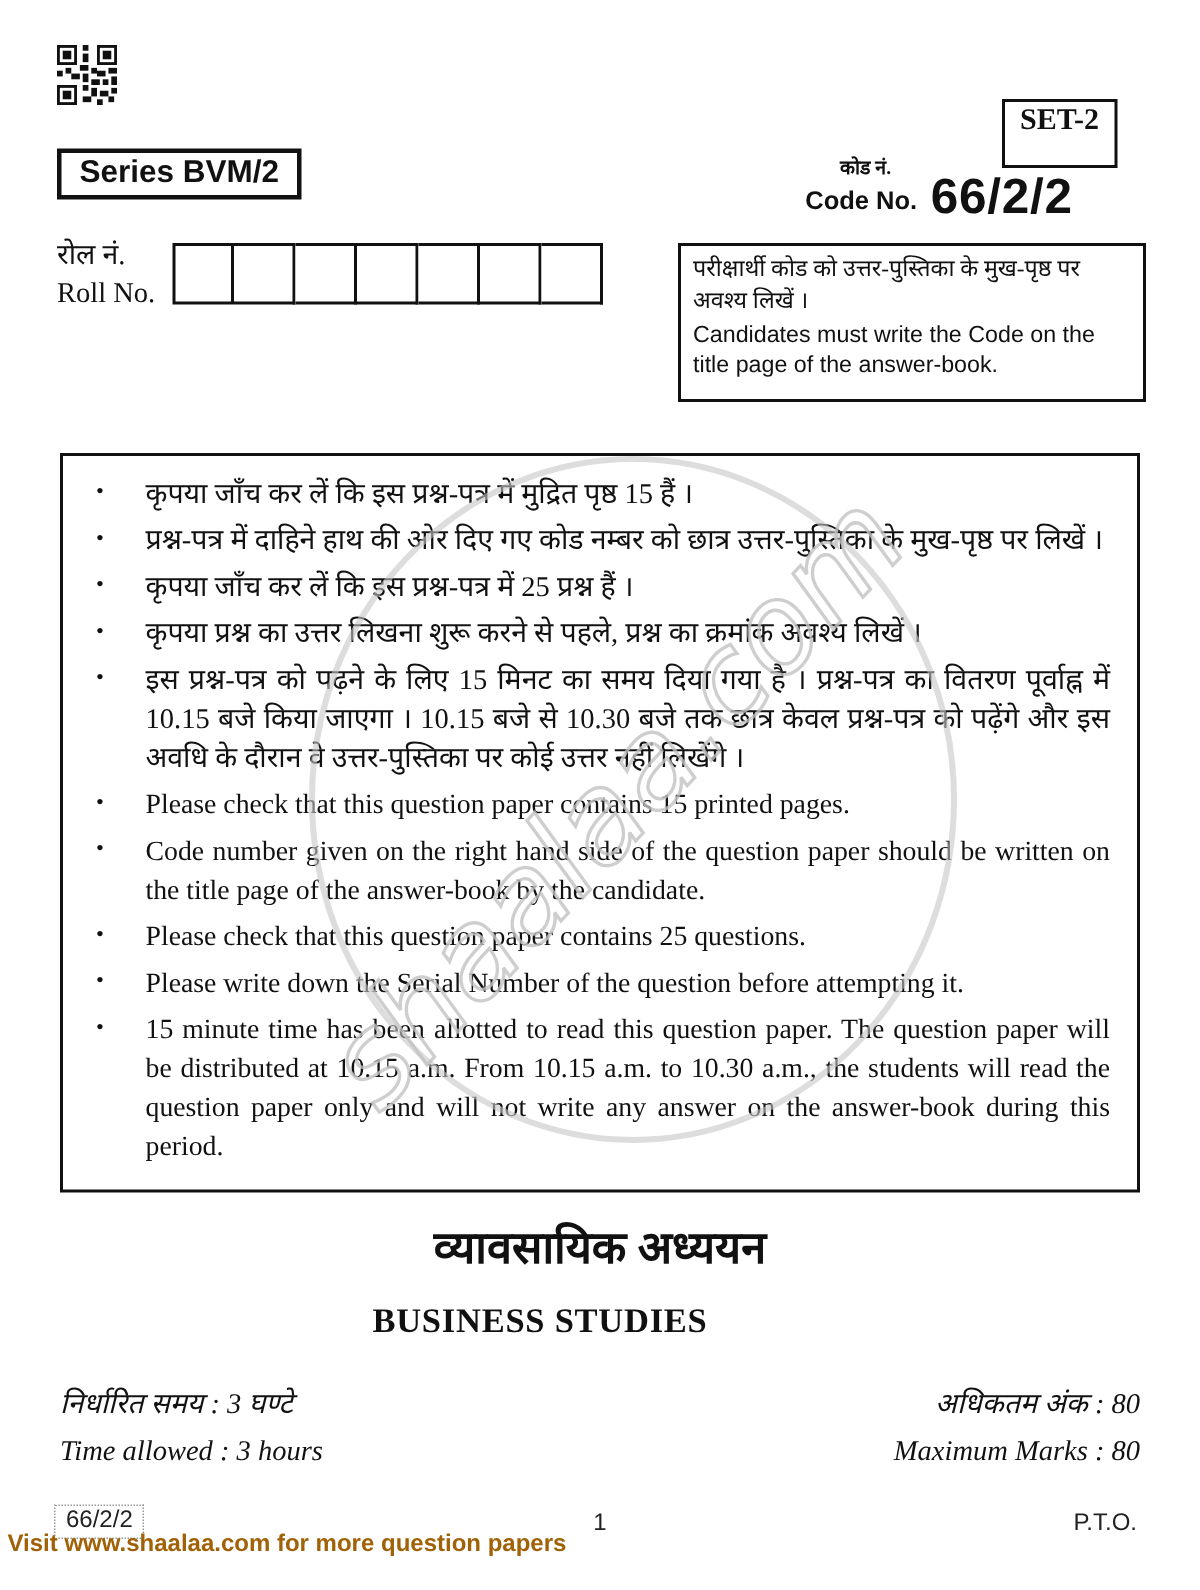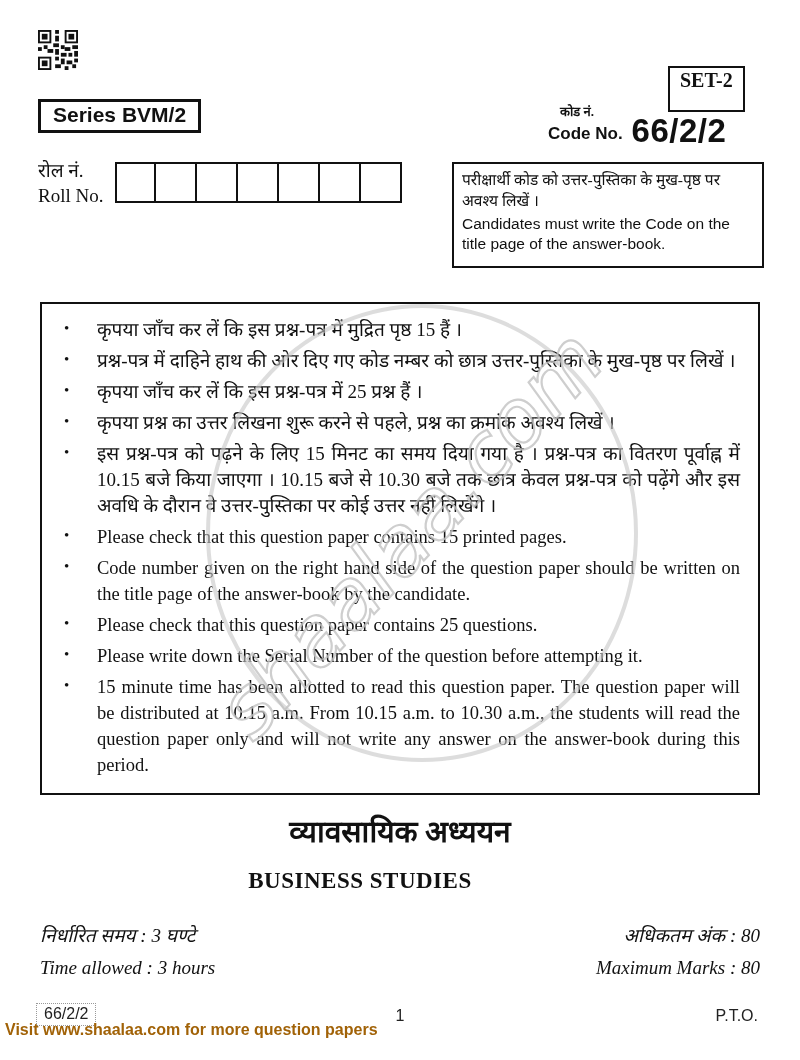--- a/index.html
+++ b/index.html
@@ -8,21 +8,21 @@
   .abs { position:absolute; }
 
   
   .qr { left:38px; top:30px; width:40px; height:40px; }
   .set-badge { left:668px; top:66px; border:2px solid #111; padding:1px 10px 18px;
                font-family:"Liberation Serif", serif; font-weight:bold; font-size:20px; }
   .series-badge { left:38px; top:99px; border:3px solid #111; padding:1px 12px 3px;
                   font-family:"Liberation Sans", sans-serif; font-weight:bold; font-size:21px; }
   .code-label-hi { left:560px; top:102px; width:120px; text-align:left;
                    font-weight:bold; font-size:13px; }
-  .code-row { left:548px; top:112px; width:204px; text-align:left; }
+  .code-row { left:524px; top:112px; width:204px; text-align:center; }
   .code-row .cn { font-family:"Liberation Sans", sans-serif; font-weight:bold; font-size:17px;
                   vertical-align:baseline; }
   .code-row .cv { font-family:"Liberation Sans", sans-serif; font-weight:bold; font-size:33px;
                   letter-spacing:0.5px; margin-left:5px; vertical-align:-3px; }
   .roll-labels { left:38px; top:158px; font-size:19px; line-height:25px; }
   .roll-boxes { left:115px; top:162px; display:flex; }
   .roll-cell { width:41px; height:41px; border:2px solid #111; border-left:none; background:#fff; }
   .roll-cell:first-child { border-left:2px solid #111; }
   .notice-box { left:452px; top:162px; width:312px; height:106px; border:2px solid #111;
                 padding:5px 8px 0 8px; }

